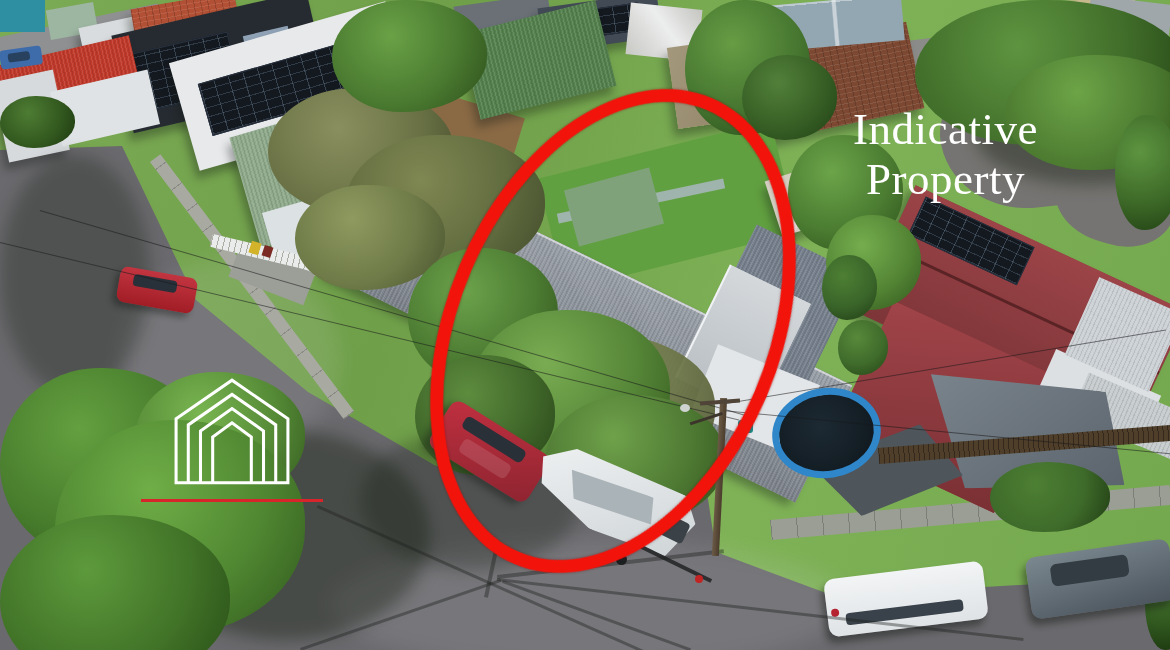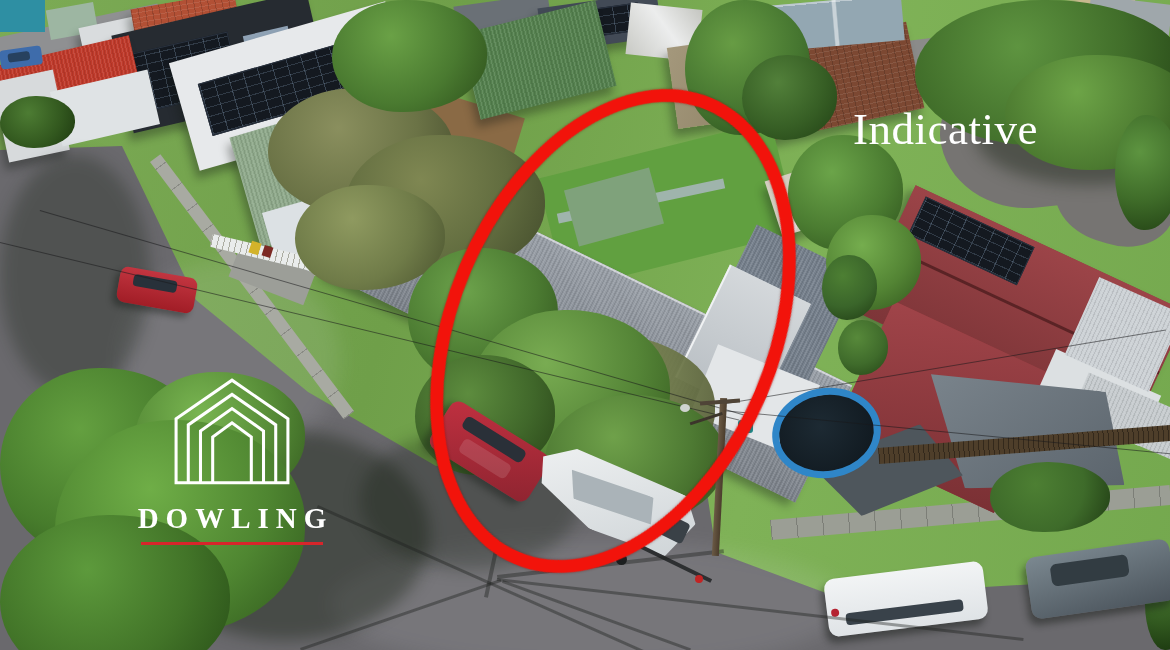--- a/index.html
+++ b/index.html
@@ -195,28 +195,28 @@
   <div class="abs" style="left:716px;top:398px;width:7px;height:158px;background:linear-gradient(90deg,#6b5a45,#4a3c2c);transform:rotate(3deg);"></div>
   <div class="abs" style="left:700px;top:400px;width:40px;height:4px;background:#4f4437;transform:rotate(-4deg);"></div>
   <div class="abs" style="left:738px;top:420px;width:15px;height:13px;background:#1f8a8a;border-radius:3px;"></div>
   <div class="abs" style="left:688px;top:412px;width:34px;height:3px;background:#3c352b;transform:rotate(-18deg);transform-origin:100% 0;"></div>
   <div class="abs" style="left:680px;top:404px;width:10px;height:8px;background:#cfd3cf;border-radius:50%;"></div>
 
   <div class="abs hl-ellipse" style="left: 446px; top: 78px; width: 308px; height: 480px; transform: rotate(23deg); border-color: rgb(242, 19, 11);"></div>
 
   <div class="abs watermark" style="left: 808px; top: 104px; width: 275px; color: rgb(255, 255, 255);">
     <div>Indicative</div>
+    <div>Property</div>
   </div>
 
   <div class="abs logo" style="left: 108px; top: 376px; width: 248px; color: rgb(255, 255, 255);">
     <svg width="122" height="112" viewBox="0 0 120 110">
       <g fill="none" stroke="#ffffff" stroke-width="3" stroke-linejoin="miter">
         <path d="M5 105 V42 L60 4 L115 42 V105 Z"></path>
         <path d="M17 105 V48 L60 18 L103 48 V105"></path>
         <path d="M29 105 V54 L60 32 L91 54 V105"></path>
         <path d="M41 105 V60 L60 46 L79 60 V105"></path>
       </g>
     </svg>
-    <div class="logo-word">DOWLING</div>
     <div class="logo-divider" style="background: rgb(215, 37, 43);"></div>
   </div>
 
 </div>
 
 </body></html>

